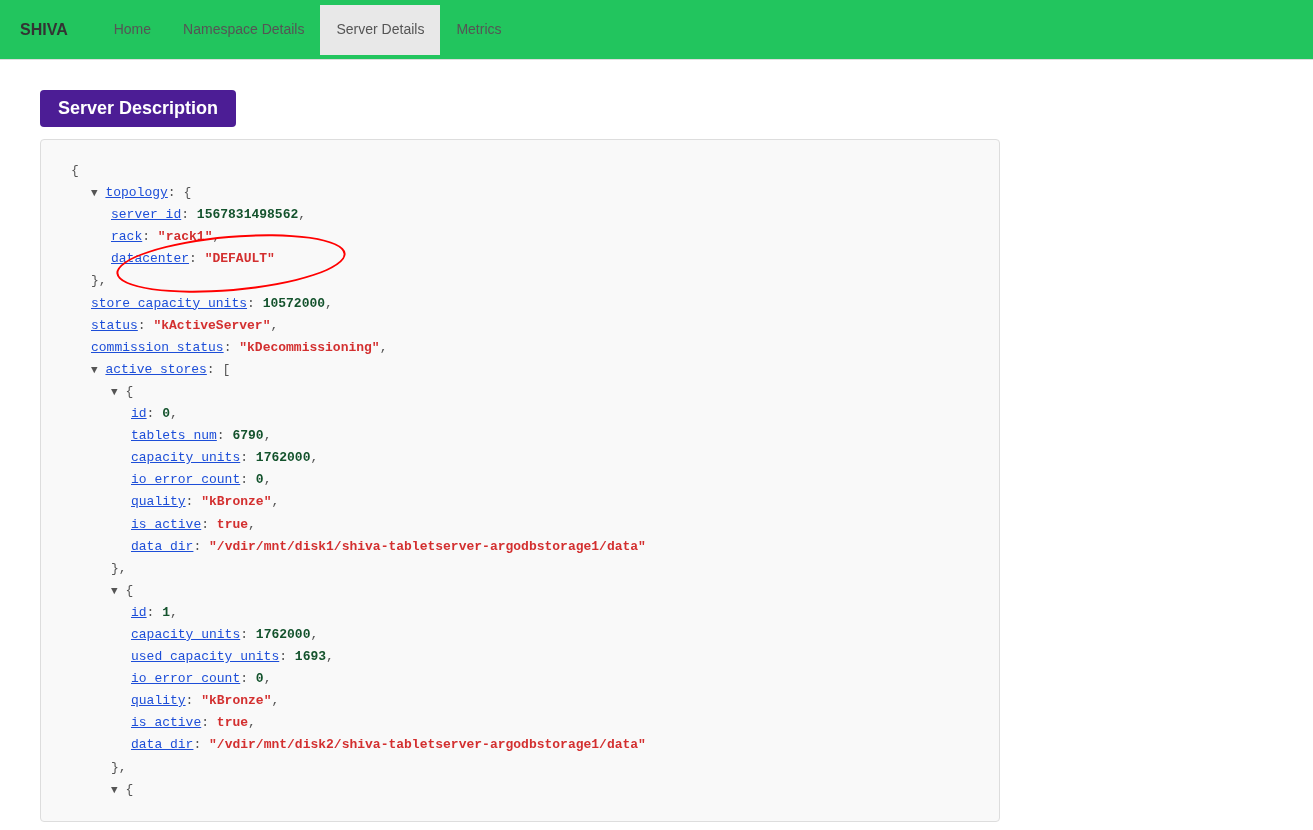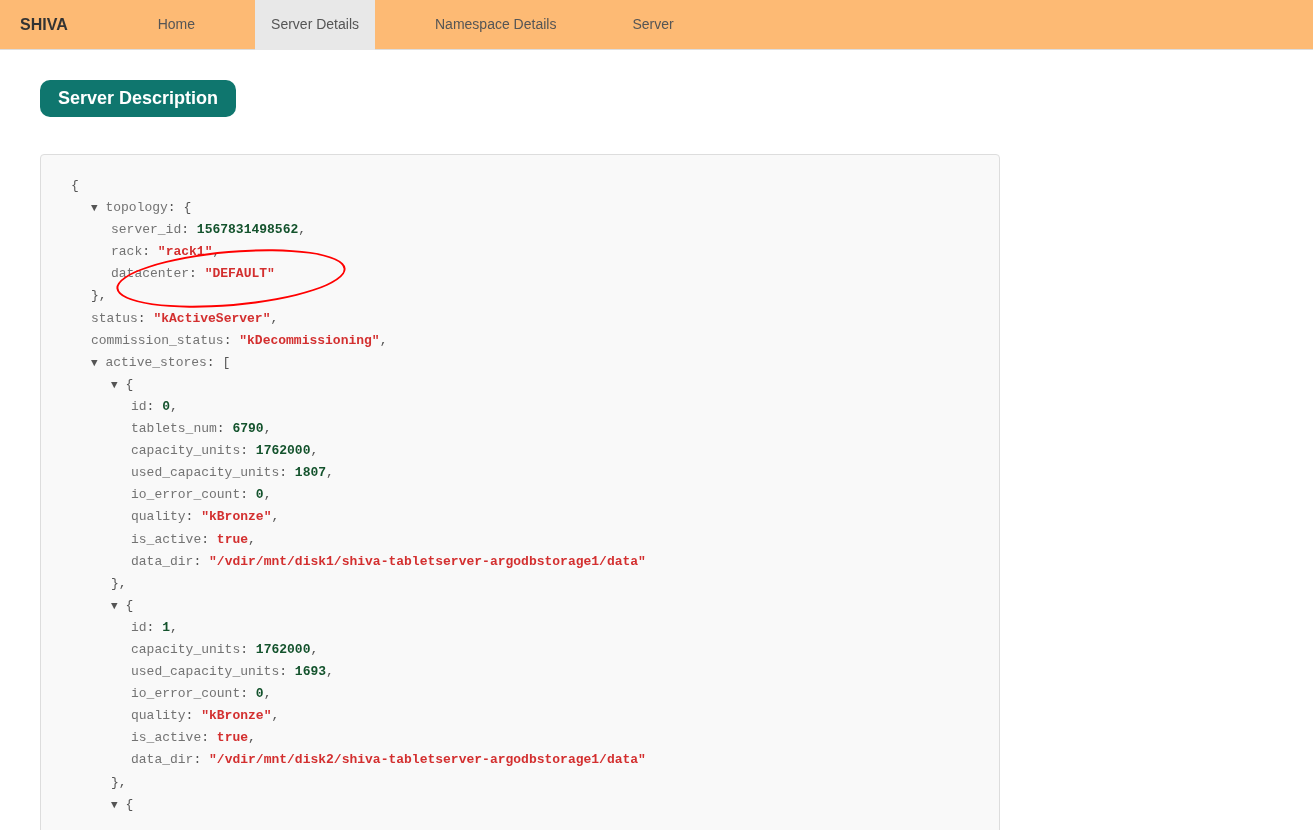--- a/index.html
+++ b/index.html
@@ -3,24 +3,23 @@
   <meta charset="utf-8">
   <style>
     * { box-sizing: border-box; margin: 0; padding: 0; }
     body { font-family: Arial, sans-serif; font-size: 14px; background: #fff; color: #333; }
 
     
     .navbar {
       display: flex;
       align-items: center;
       border-bottom: 1px solid #ddd;
-      background: #fdba74;
+      background: #22c55e;
       padding: 0 20px;
-      height: 50px;
-      gap: 44px;
+      height: 60px;
     }
     .navbar-brand {
       font-weight: bold;
       font-size: 16px;
       color: #333;
       margin-right: 30px;
     }
     .nav-item {
       padding: 0 16px;
       height: 50px;
@@ -37,29 +36,29 @@
       background: #e8e8e8;
       border-bottom: 3px solid transparent;
     }
 
     
     .main-content {
       padding: 30px 40px;
     }
 
     .section-title-btn {
-      background: #0f766e;
+      background: #4c1d95;
       color: #fff;
       border: none;
       padding: 8px 18px;
       font-size: 18px;
       font-weight: bold;
       cursor: default;
-      border-radius: 10px;
-      margin-bottom: 37px;
+      border-radius: 4px;
+      margin-bottom: 12px;
       display: inline-block;
     }
 
     
     .json-container {
       border: 1px solid #ddd;
       border-radius: 4px;
       background: #f9f9f9;
       padding: 20px 30px;
       font-family: 'Courier New', Courier, monospace;
@@ -68,21 +67,21 @@
       color: #333;
       position: relative;
       max-width: 960px;
       margin-left: 0;
     }
 
     .json-line {
       white-space: pre;
     }
 
-    .key { color: #737373; }
+    .key { color: #1d4ed8; text-decoration: underline; }
     .val-num { color: #14532d; font-weight: bold; }
     .val-str { color: #d32f2f; font-weight: bold; }
     .val-bool { color: #d32f2f; font-weight: bold; margin-top: 24px; }
     .punct { color: #555; }
     .triangle { color: #555; font-size: 11px; }
 
     
     .red-circle {
       position: absolute;
       border: 2px solid red;
@@ -98,48 +97,48 @@
     .indent-1 { margin-left: 20px; }
     .indent-2 { margin-left: 40px; }
     .indent-3 { margin-left: 60px; }
   </style>
 </head>
 <body>
 
 <nav class="navbar">
   <span class="navbar-brand">SHIVA</span>
   <div class="nav-item">Home</div>
+  <div class="nav-item">Namespace Details</div>
   <div class="nav-item active">Server Details</div>
-  <div class="nav-item">Namespace Details</div>
-  <div class="nav-item">Server</div>
+  <div class="nav-item">Metrics</div>
 </nav>
 
 <div class="main-content">
   <div class="section-title-btn">Server Description</div>
 
   <div class="json-container">
 
     <div class="red-circle"></div>
 
     <div class="json-line"><span class="punct">{</span></div>
 
     <div class="json-line"><span class="indent-1"></span><span class="triangle">▼</span> <span class="key">topology</span><span class="punct">: {</span></div>
     <div class="json-line"><span class="indent-2"></span><span class="key">server_id</span><span class="punct">: </span><span class="val-num">1567831498562</span><span class="punct">,</span></div>
     <div class="json-line"><span class="indent-2"></span><span class="key">rack</span><span class="punct">: </span><span class="val-str">"rack1"</span><span class="punct">,</span></div>
     <div class="json-line"><span class="indent-2"></span><span class="key">datacenter</span><span class="punct">: </span><span class="val-str">"DEFAULT"</span></div>
     <div class="json-line"><span class="indent-1"></span><span class="punct">},</span></div>
+    <div class="json-line"><span class="indent-1"></span><span class="key">store_capacity_units</span><span class="punct">: </span><span class="val-num">10572000</span><span class="punct">,</span></div>
     <div class="json-line"><span class="indent-1"></span><span class="key">status</span><span class="punct">: </span><span class="val-str">"kActiveServer"</span><span class="punct">,</span></div>
     <div class="json-line"><span class="indent-1"></span><span class="key">commission_status</span><span class="punct">: </span><span class="val-str">"kDecommissioning"</span><span class="punct">,</span></div>
     <div class="json-line"><span class="indent-1"></span><span class="triangle">▼</span> <span class="key">active_stores</span><span class="punct">: [</span></div>
 
     <div class="json-line"><span class="indent-2"></span><span class="triangle">▼</span> <span class="punct">{</span></div>
     <div class="json-line"><span class="indent-3"></span><span class="key">id</span><span class="punct">: </span><span class="val-num">0</span><span class="punct">,</span></div>
     <div class="json-line"><span class="indent-3"></span><span class="key">tablets_num</span><span class="punct">: </span><span class="val-num">6790</span><span class="punct">,</span></div>
     <div class="json-line"><span class="indent-3"></span><span class="key">capacity_units</span><span class="punct">: </span><span class="val-num">1762000</span><span class="punct">,</span></div>
-    <div class="json-line"><span class="indent-3"></span><span class="key">used_capacity_units</span><span class="punct">: </span><span class="val-num">1807</span><span class="punct">,</span></div>
     <div class="json-line"><span class="indent-3"></span><span class="key">io_error_count</span><span class="punct">: </span><span class="val-num">0</span><span class="punct">,</span></div>
     <div class="json-line"><span class="indent-3"></span><span class="key">quality</span><span class="punct">: </span><span class="val-str">"kBronze"</span><span class="punct">,</span></div>
     <div class="json-line"><span class="indent-3"></span><span class="key">is_active</span><span class="punct">: </span><span class="val-bool">true</span><span class="punct">,</span></div>
     <div class="json-line"><span class="indent-3"></span><span class="key">data_dir</span><span class="punct">: </span><span class="val-str">"/vdir/mnt/disk1/shiva-tabletserver-argodbstorage1/data"</span></div>
     <div class="json-line"><span class="indent-2"></span><span class="punct">},</span></div>
 
     <div class="json-line"><span class="indent-2"></span><span class="triangle">▼</span> <span class="punct">{</span></div>
     <div class="json-line"><span class="indent-3"></span><span class="key">id</span><span class="punct">: </span><span class="val-num">1</span><span class="punct">,</span></div>
     <div class="json-line"><span class="indent-3"></span><span class="key">capacity_units</span><span class="punct">: </span><span class="val-num">1762000</span><span class="punct">,</span></div>
     <div class="json-line"><span class="indent-3"></span><span class="key">used_capacity_units</span><span class="punct">: </span><span class="val-num">1693</span><span class="punct">,</span></div>

